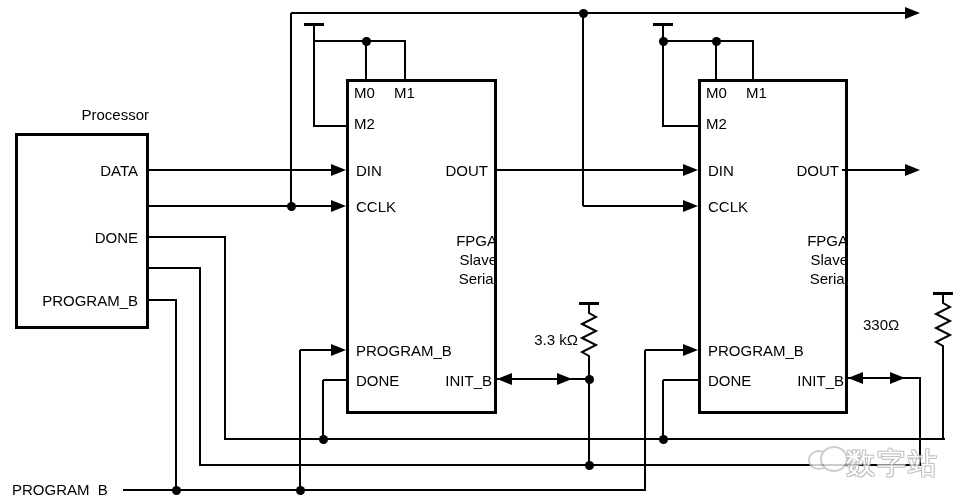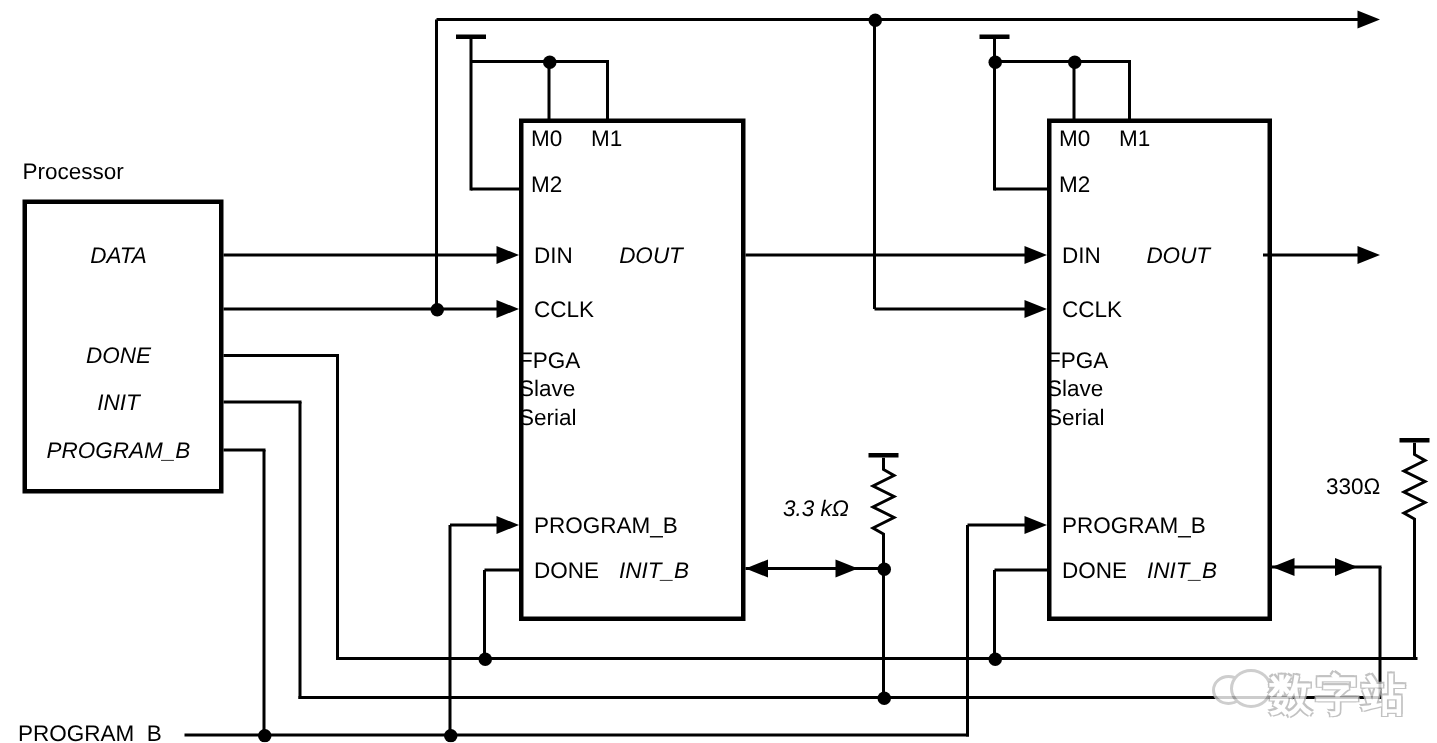--- a/index.html
+++ b/index.html
@@ -2,51 +2,50 @@
 <html><head>
 <meta charset="utf-8">
 <style>
   html,body{margin:0;padding:0;background:#ffffff;}
   .canvas{
     position:relative;width:958px;height:495px;background:#ffffff;
     font-family:"Liberation Sans",sans-serif;color:#000;overflow:hidden;
   }
   .box{position:absolute;border:3px solid #000;background:#fff;}
   .lbl{position:absolute;font-size:15px;line-height:17px;white-space:nowrap;}
-  .ctr{text-align:left;}
-  .rgt{text-align:center;font-style:italic;}
+  .ctr{text-align:right;}
+  .rgt{text-align:right;}
   .wh{position:absolute;height:2px;background:#000;}
   .wv{position:absolute;width:2px;background:#000;}
   .tbar{position:absolute;height:3px;background:#000;}
   .dot{position:absolute;width:9px;height:9px;margin:-4px 0 0 -4px;border-radius:50%;background:#000;}
   .ar-r{position:absolute;width:0;height:0;border-top:6px solid transparent;border-bottom:6px solid transparent;border-left:15px solid #000;}
   .ar-l{position:absolute;width:0;height:0;border-top:6px solid transparent;border-bottom:6px solid transparent;border-right:15px solid #000;}
   .res{position:absolute;}
-  .wm{position:absolute;left:808px;top:438px;width:150px;height:46px;opacity:.8;font-weight:bold;}
+  .wm{position:absolute;left:808px;top:438px;width:150px;height:46px;opacity:.8;}
   .wm-text{
     position:absolute;left:38px;top:6px;font-size:29px;letter-spacing:2px;
     color:#ffffff;
     text-shadow:1px 1px 0 #b3b3b3,-1px -1px 0 #b3b3b3,1px -1px 0 #b3b3b3,-1px 1px 0 #b3b3b3;
     font-family:"Liberation Sans",sans-serif;
   }
   .bub{position:absolute;border:2px solid #c2c2c2;background:#fff;border-radius:50%;}
 </style>
 </head>
 <body>
 
 <div class="canvas">
 
   <div class="box" style="left:15px;top:133px;width:128px;height:190px;"></div>
   <div class="box" style="left:346px;top:79px;width:145px;height:329px;"></div>
   <div class="box" style="left:698px;top:79px;width:144px;height:329px;"></div>
 
   <div class="lbl ctr" style="left:15px;top:106px;width:134px;">Processor</div>
   <div class="lbl rgt" style="left:20px;top:162px;width:118px;">DATA</div>
   <div class="lbl rgt" style="left:20px;top:229px;width:118px;">DONE</div>
-  <div class="lbl rgt" style="left:20px;top:260px;width:118px;">INIT</div>
   <div class="lbl rgt" style="left:20px;top:292px;width:118px;">PROGRAM_B</div>
 
   <div class="lbl" style="left:354px;top:84px;">M0</div>
   <div class="lbl" style="left:394px;top:84px;">M1</div>
   <div class="lbl" style="left:354px;top:115px;">M2</div>
   <div class="lbl" style="left:356px;top:162px;">DIN</div>
   <div class="lbl rgt" style="left:380px;top:162px;width:108px;">DOUT</div>
   <div class="lbl" style="left:356px;top:198px;">CCLK</div>
   <div class="lbl ctr" style="left:346px;top:232px;width:151px;">FPGA</div>
   <div class="lbl ctr" style="left:346px;top:251px;width:151px;">Slave</div>
@@ -62,21 +61,21 @@
   <div class="lbl rgt" style="left:732px;top:162px;width:107px;">DOUT</div>
   <div class="lbl" style="left:708px;top:198px;">CCLK</div>
   <div class="lbl ctr" style="left:698px;top:232px;width:150px;">FPGA</div>
   <div class="lbl ctr" style="left:698px;top:251px;width:150px;">Slave</div>
   <div class="lbl ctr" style="left:698px;top:270px;width:150px;">Serial</div>
   <div class="lbl" style="left:708px;top:342px;">PROGRAM_B</div>
   <div class="lbl" style="left:708px;top:372px;">DONE</div>
   <div class="lbl rgt" style="left:732px;top:372px;width:112px;">INIT_B</div>
 
   <div class="lbl rgt" style="left:510px;top:331px;width:68px;">3.3 kΩ</div>
-  <div class="lbl" style="left:884px;top:316px;text-align:center;">330Ω</div>
+  <div class="lbl" style="left:863px;top:316px;text-align:center;">330Ω</div>
 
   <div class="lbl" style="left:12px;top:481px;">PROGRAM_B</div>
 
   <div class="wh" style="left:149px;top:169px;width:183px;"></div>
   <div class="wh" style="left:149px;top:205px;width:183px;"></div>
   <div class="wh" style="left:291px;top:12px;width:615px;"></div>
   <div class="wh" style="left:497px;top:169px;width:187px;"></div>
   <div class="wh" style="left:583px;top:205px;width:101px;"></div>
   <div class="wh" style="left:842px;top:169px;width:64px;"></div>
   <div class="wh" style="left:314px;top:40px;width:92px;"></div>

